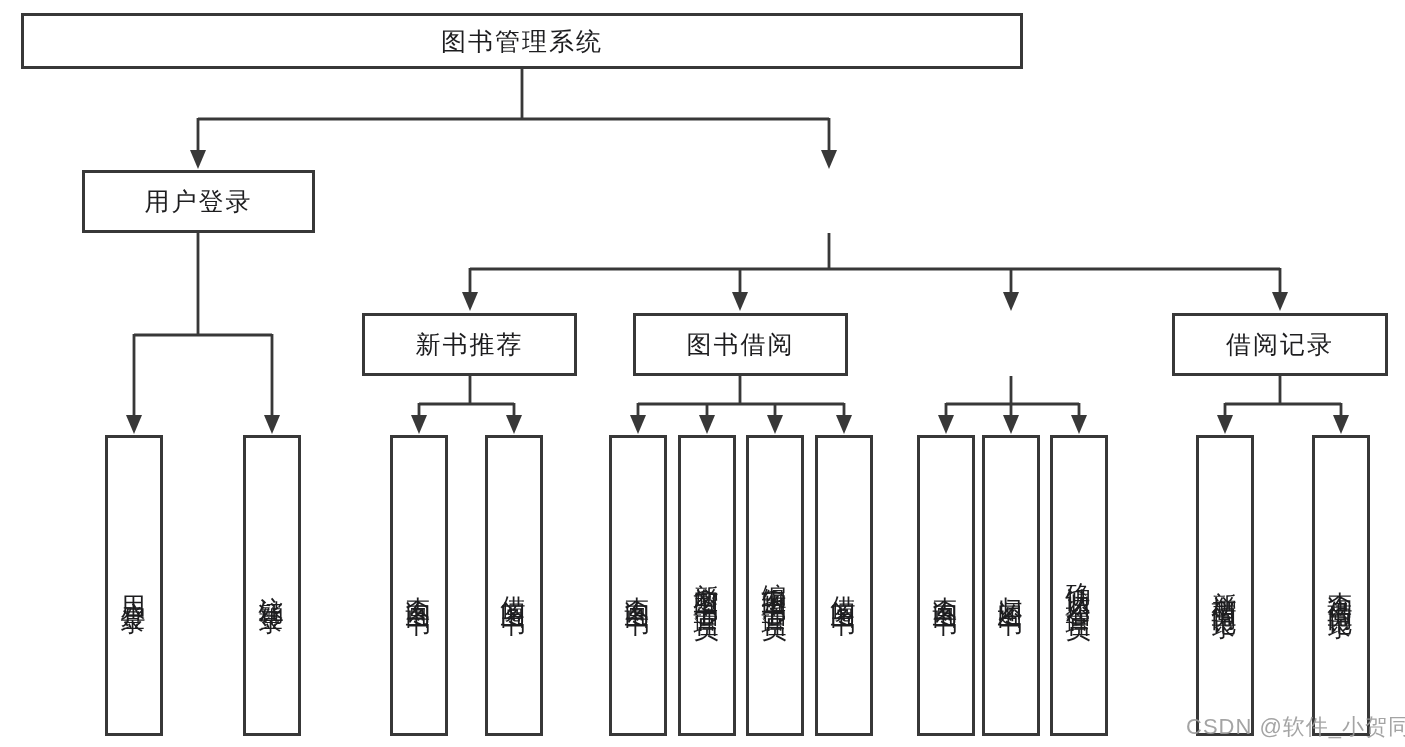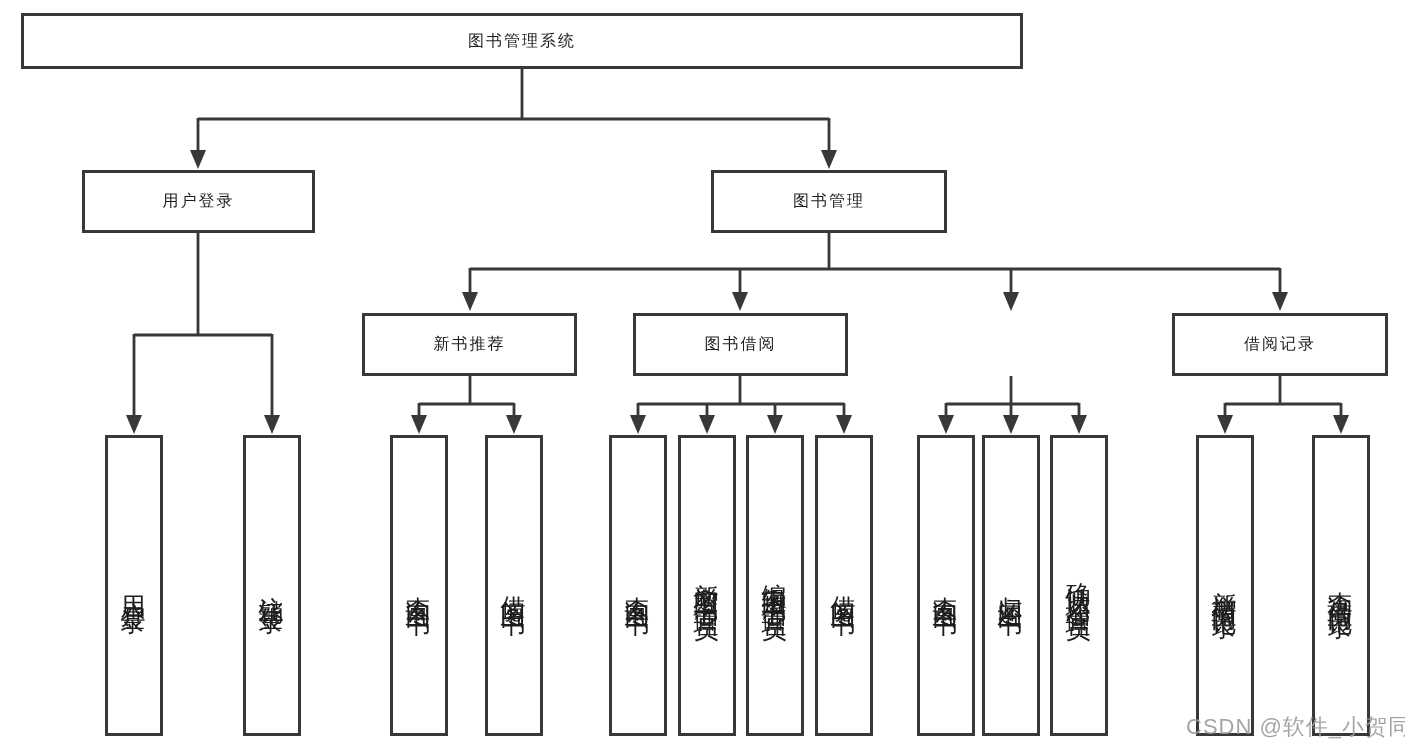--- a/index.html
+++ b/index.html
@@ -19,21 +19,21 @@
   .connector-layer{position:absolute;left:0;top:0;z-index:1;}
   .hnode,.vnode{
     position:absolute;
     box-sizing:border-box;
     border:3px solid var(--line);
     background:var(--bg);
     display:flex;align-items:center;justify-content:center;
     z-index:2;
   }
   .hnode span{
-    font-size:16px;color:var(--text);
+    font-size:25px;color:var(--text);
     letter-spacing:2px;white-space:nowrap;font-family:Liberation Mono, monospace;
   }
   .vnode{width:58px;height:301px;top:435px;}
   .vnode span{
     writing-mode:vertical-rl;
     text-orientation:upright;
     font-size:25px;color:var(--text);
     letter-spacing:5px;white-space:nowrap;
   }
   .watermark{
@@ -82,23 +82,20 @@
       </g>
   </svg>
 
   <div class="hnode" style="left:21px;top:13px;width:1002px;height:56px">
     <span>图书管理系统</span>
   </div>
 
   <div class="hnode" style="left:82px;top:170px;width:233px;height:63px">
     <span>用户登录</span>
   </div>
-  <div class="hnode" style="left:711px;top:170px;width:236px;height:63px">
-    <span>图书管理</span>
-  </div>
 
   <div class="hnode" style="left:633px;top:313px;width:215px;height:63px">
     <span>图书借阅</span>
   </div>
   <div class="hnode" style="left:362px;top:313px;width:215px;height:63px">
     <span>新书推荐</span>
   </div>
   <div class="hnode" style="left:1172px;top:313px;width:216px;height:63px">
     <span>借阅记录</span>
   </div>

